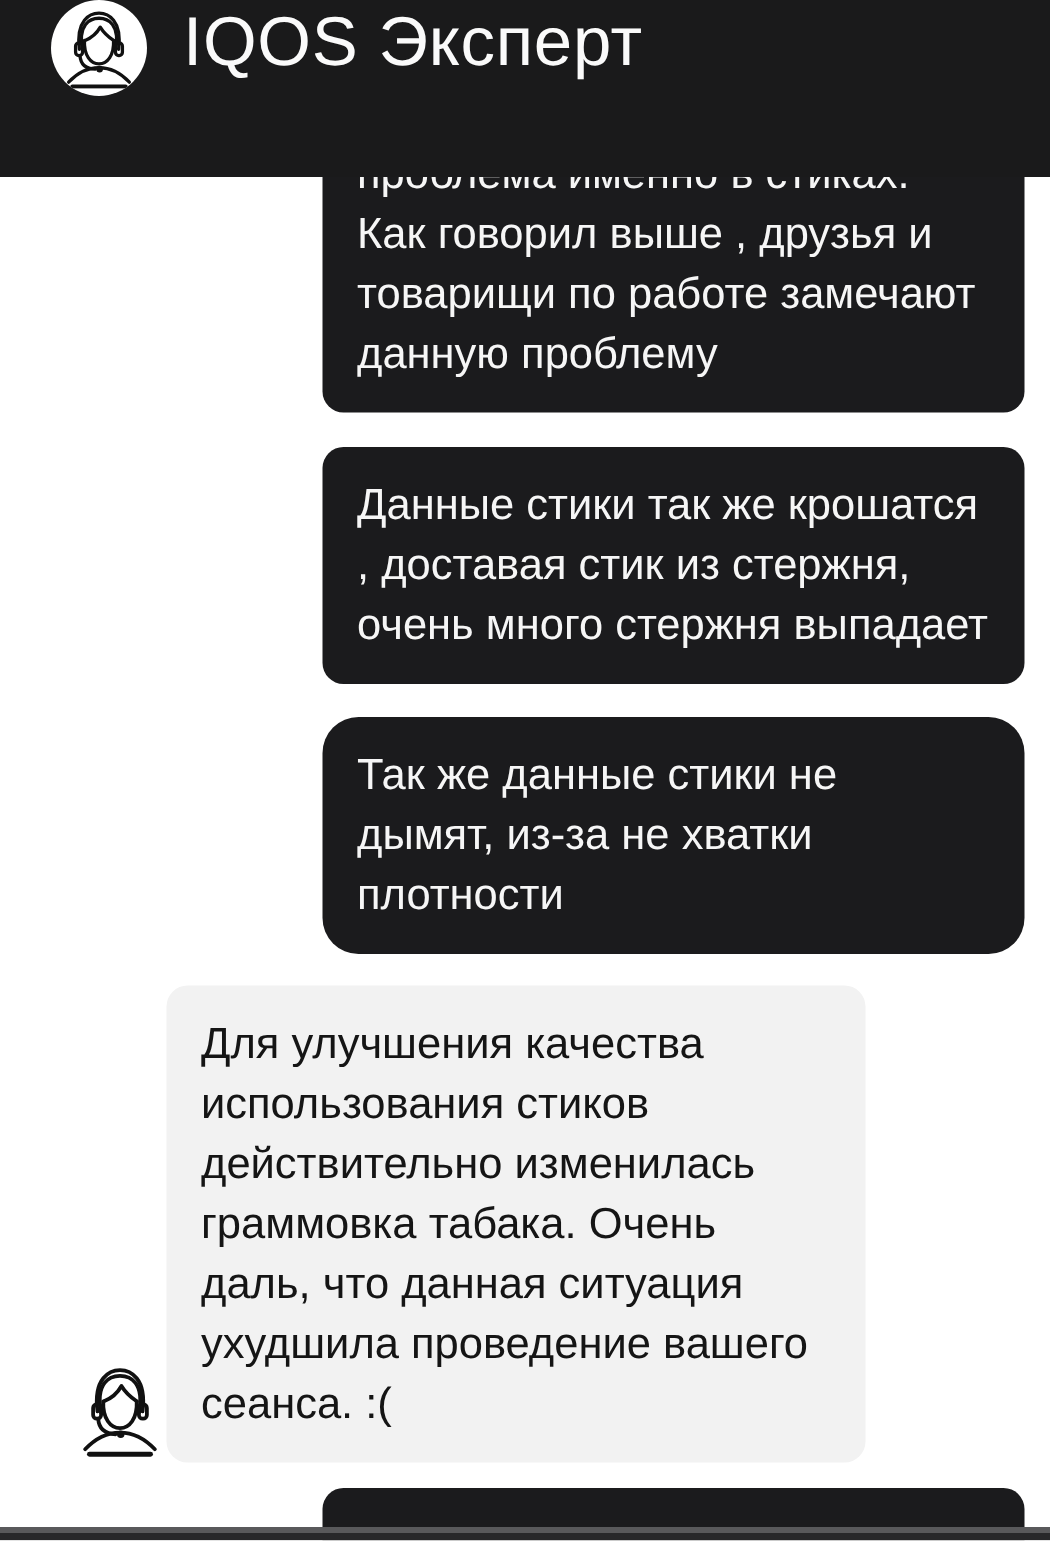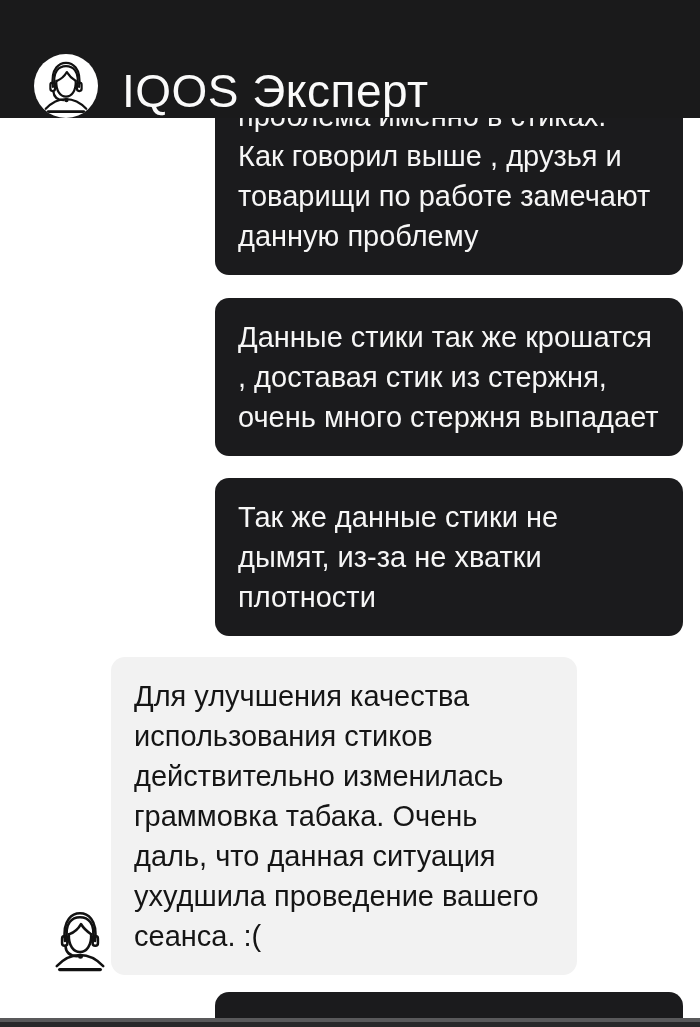--- a/index.html
+++ b/index.html
@@ -6,21 +6,21 @@
   body { background:#fff; font-family:"Liberation Sans", sans-serif; }
   .screen{
     width:700px; height:1027px; position:relative; overflow:hidden;
     background:#ffffff;
   }
   
   .header{
     position:relative; z-index:5;
     height:118px; width:100%;
     background:#1a1a1b;
-    display:flex; align-items:flex-end;
+    display:flex; align-items:flex-start;
     padding-left:34px; gap:24px;
   }
   .header-avatar{
     width:64px; height:64px; border-radius:50%;
     background:#ffffff; flex:0 0 auto;
     display:flex; align-items:center; justify-content:center;
     overflow:hidden;
   }
   .header-title{
     color:#fafafa; font-size:46px; font-weight:500;
@@ -41,21 +41,21 @@
   .msg.dark{
     background:#1b1b1d; color:#f6f6f6;
     width:468px; margin-left:auto; margin-right:17px;
   }
   .msg.light{
     background:#f2f2f2; color:#151515;
     width:466px; margin-left:90px;
   }
   .b1{ margin-top:-41px; }   
   .b2{ margin-top:23px; }
-  .b3{ margin-top:22px; }
+  .b3{ margin-top:22px;border-radius:24px; }
   .row-light{ position:relative; margin-top:21px;margin-left:21px; }
   .b5{ margin-top:17px; height:62px; }
   .chat-avatar{
     position:absolute; left:28px; bottom:2px;
     width:62px; height:66px;
   }
   
   .footer-bar{
     position:absolute; left:0; bottom:0; z-index:10;
     width:100%; height:9px;

